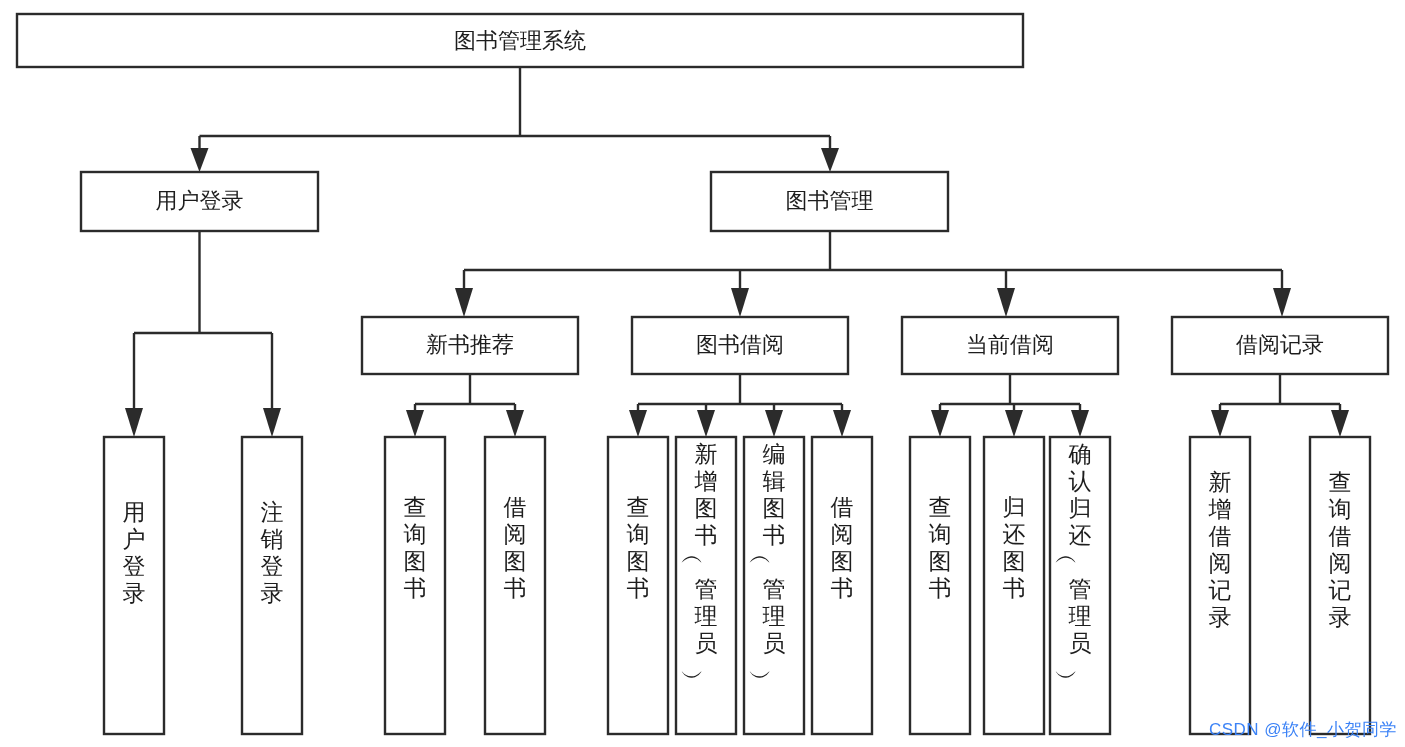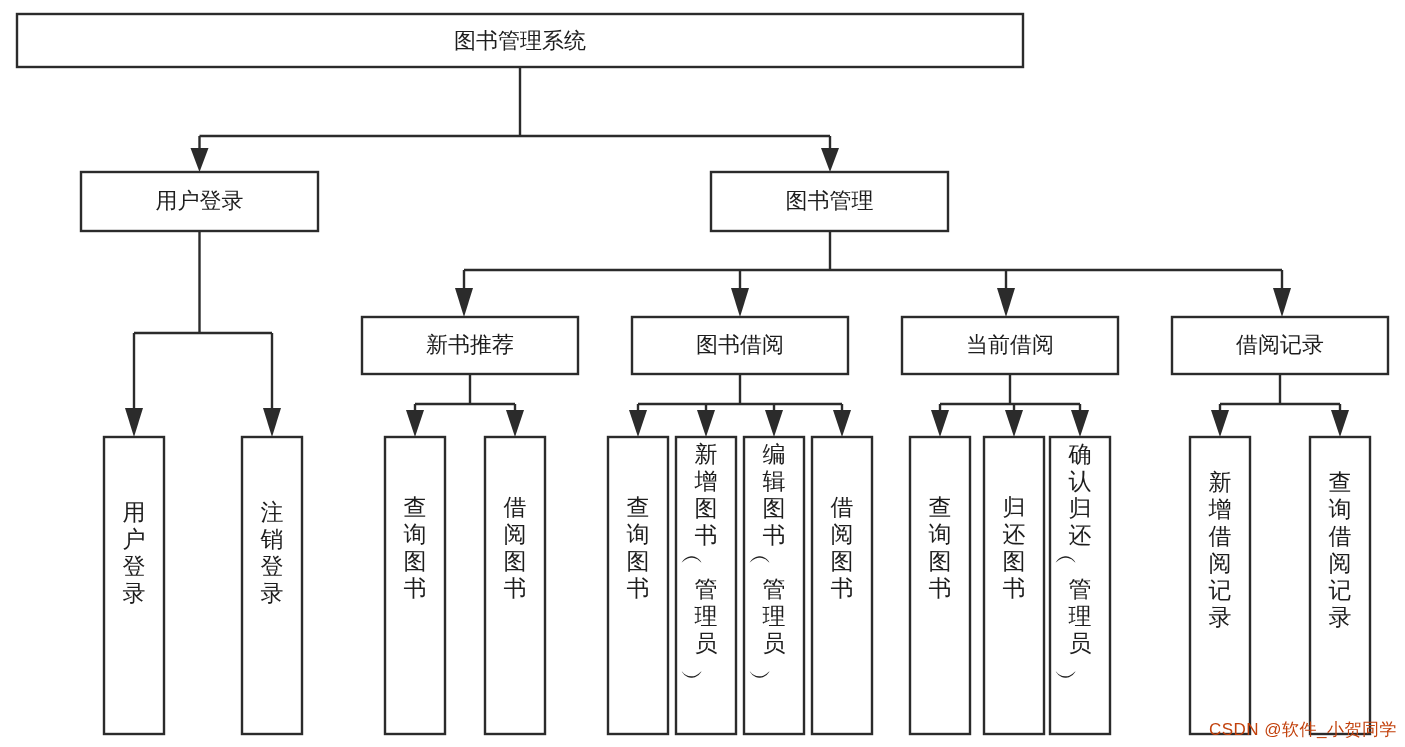--- a/index.html
+++ b/index.html
@@ -48,21 +48,21 @@
     stroke-linejoin: miter;
   }
   .arrow-head {
     fill: #2b2b2b;
     stroke: none;
   }
   .watermark {
     position: absolute;
     right: 8px;
     bottom: 6px;
-    color: #c2410c;
+    color: #3b82f6;
     font-size: 17px;
     font-family: "Liberation Sans", "DejaVu Sans", sans-serif;
     letter-spacing: 0.5px;
     white-space: nowrap;
     user-select: none;
   }
 </style>
 </head>
 <body>
 

